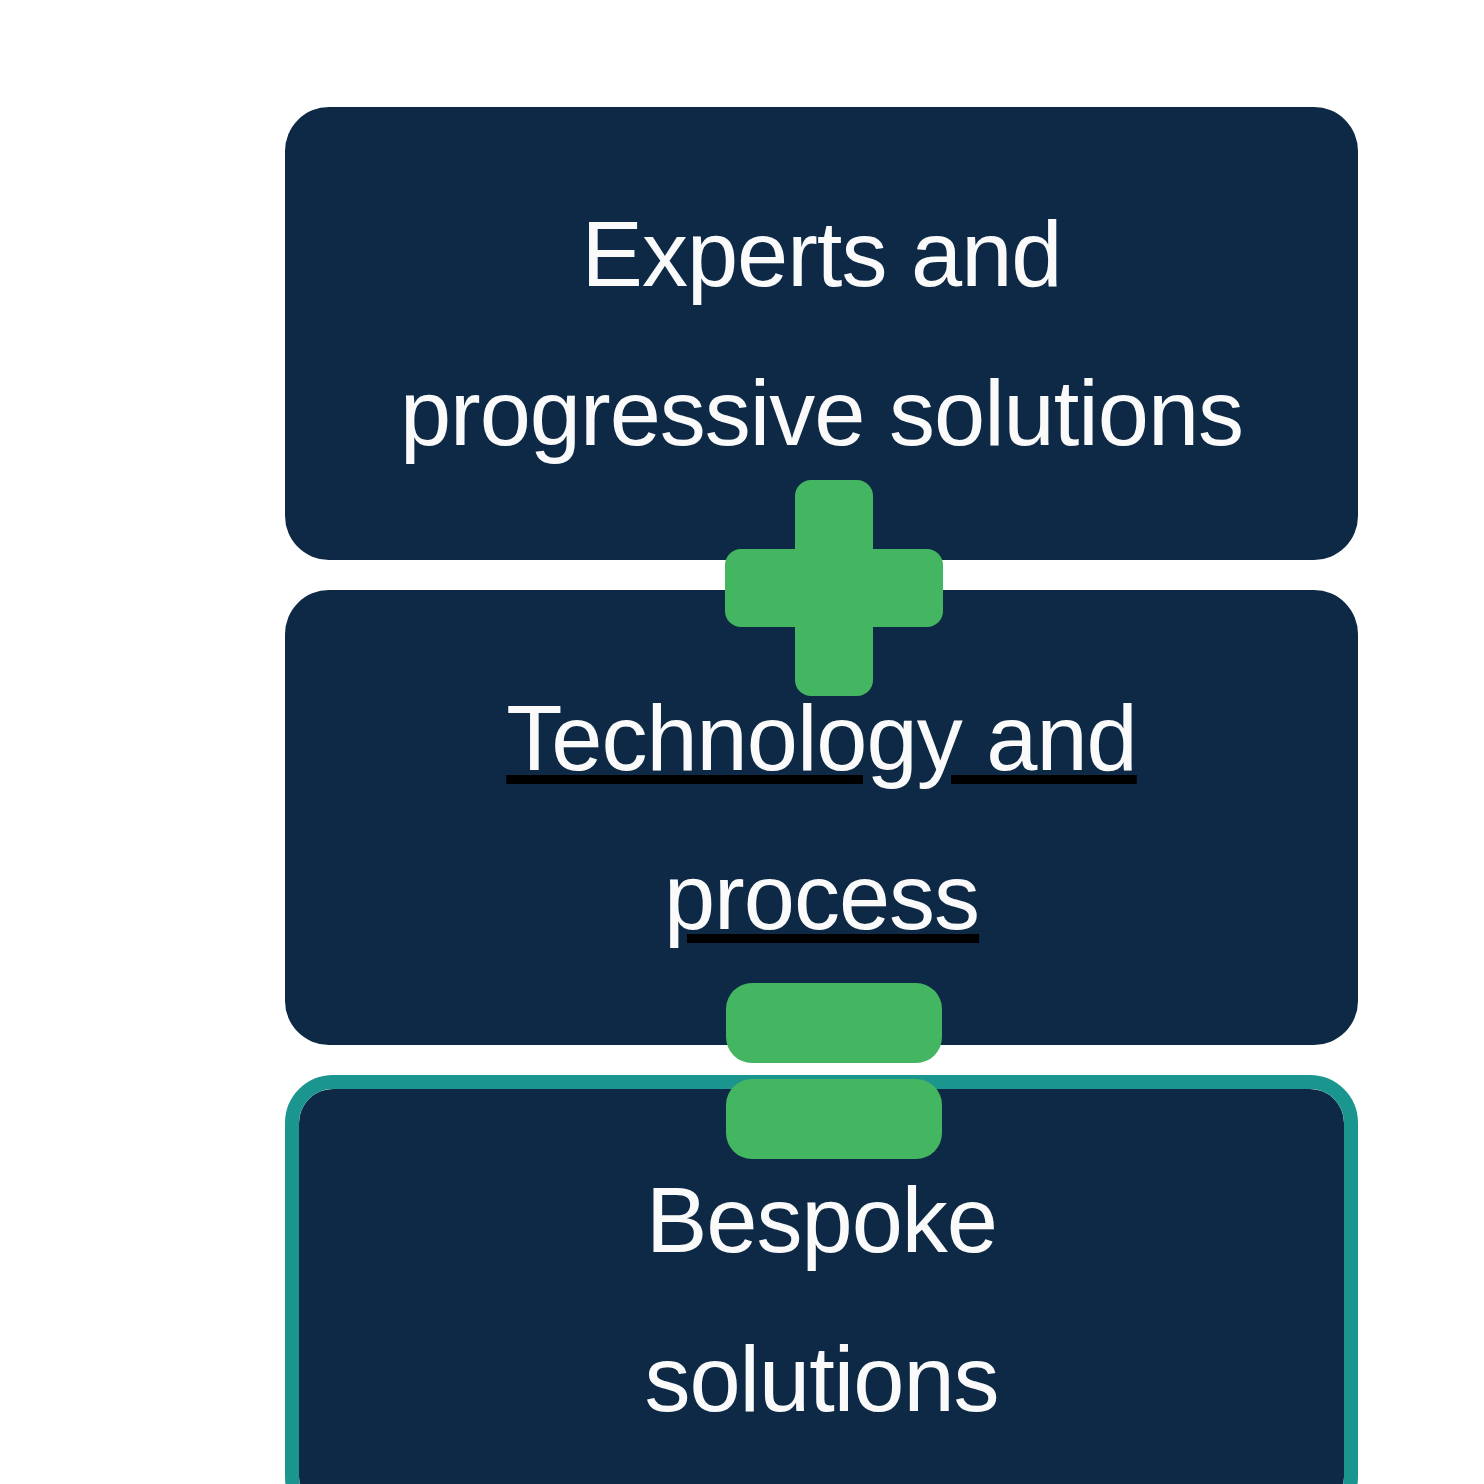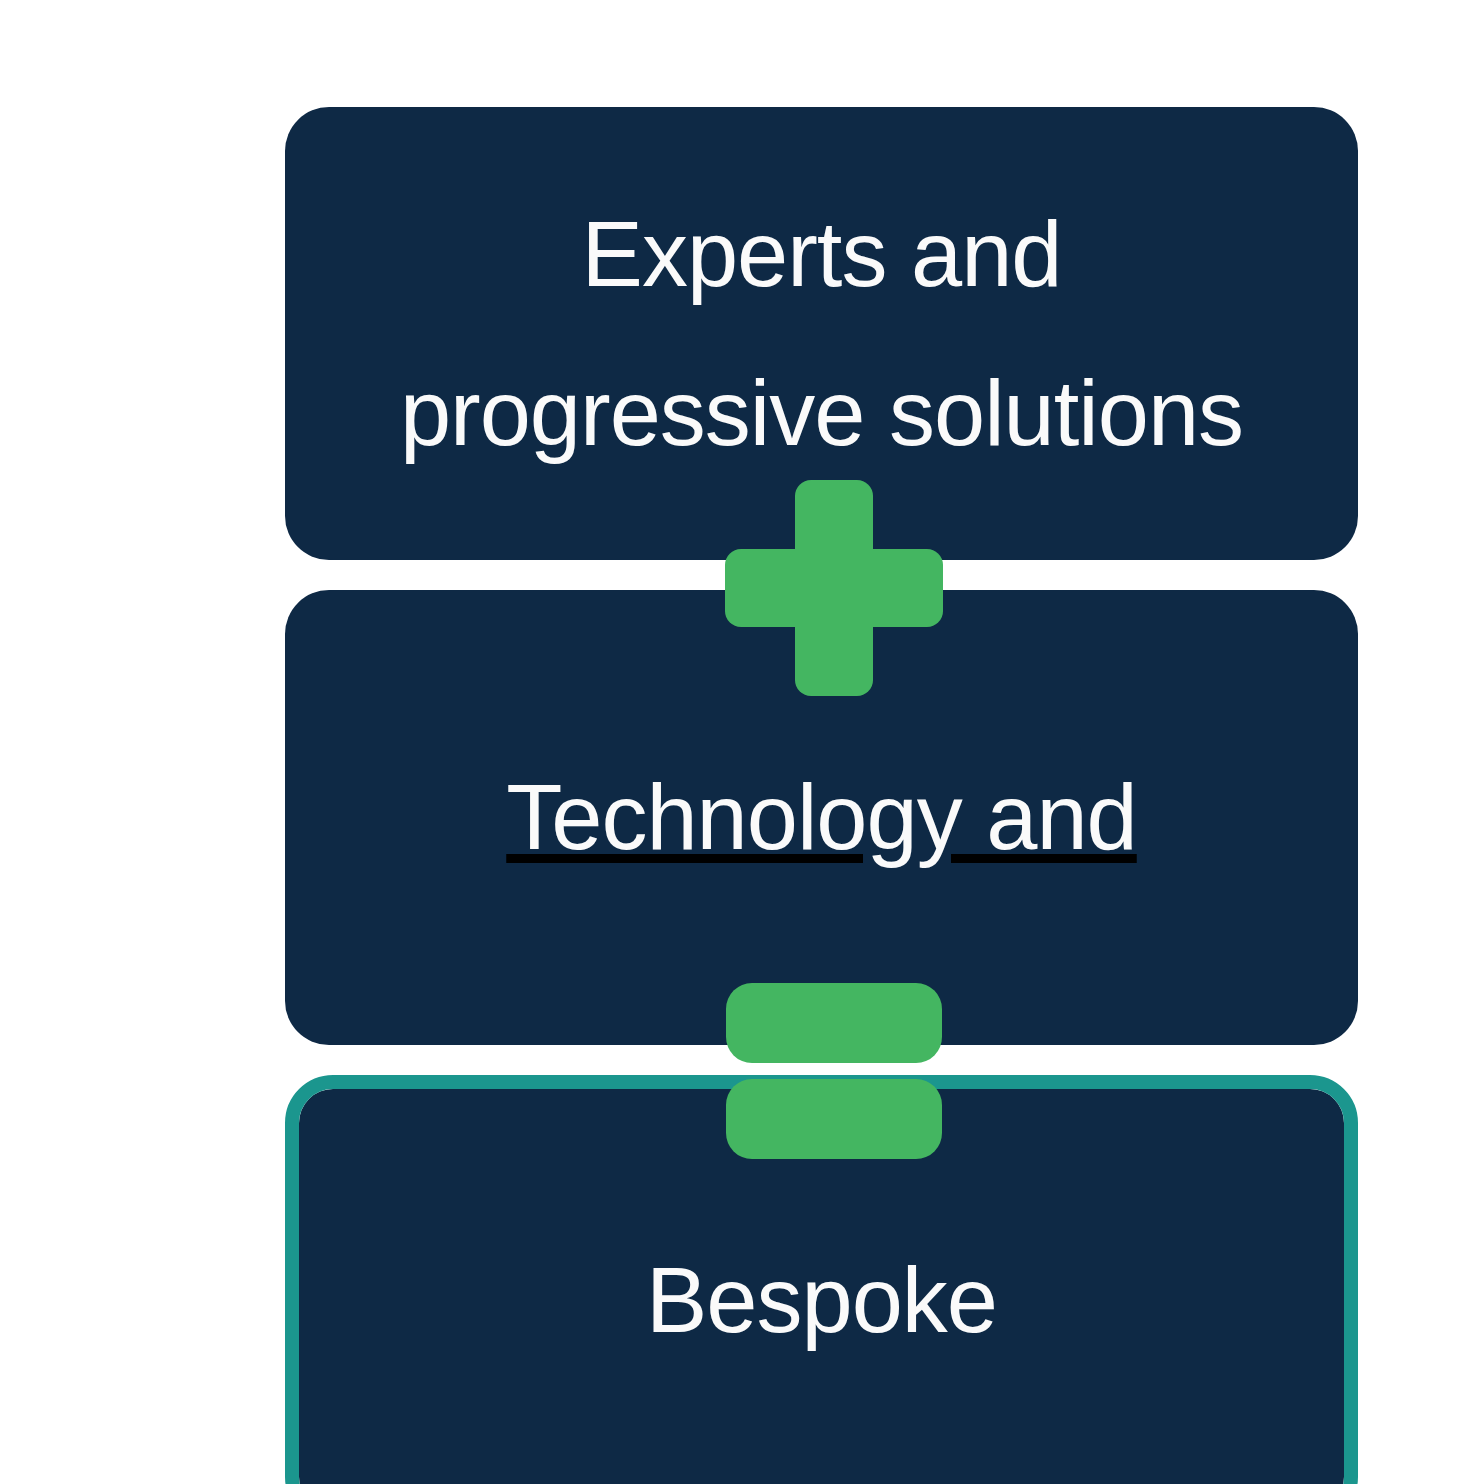--- a/index.html
+++ b/index.html
@@ -98,27 +98,29 @@
   </div>
 
   <div class="op-plus">
     <span class="bar-v"></span>
     <span class="bar-h"></span>
   </div>
 
   <div class="box box-middle">
     <div class="box-label">
       <span class="line">Technology and</span>
+      <span class="line">process</span>
     </div>
   </div>
 
   <div class="op-equals">
     <span class="eq-bar top"></span>
     <span class="eq-bar bottom"></span>
   </div>
 
   <div class="box box-bottom">
     <div class="box-label">
       <span class="line">Bespoke</span>
+      <span class="line">solutions</span>
     </div>
   </div>
 
 </div>
 
 </body></html>

